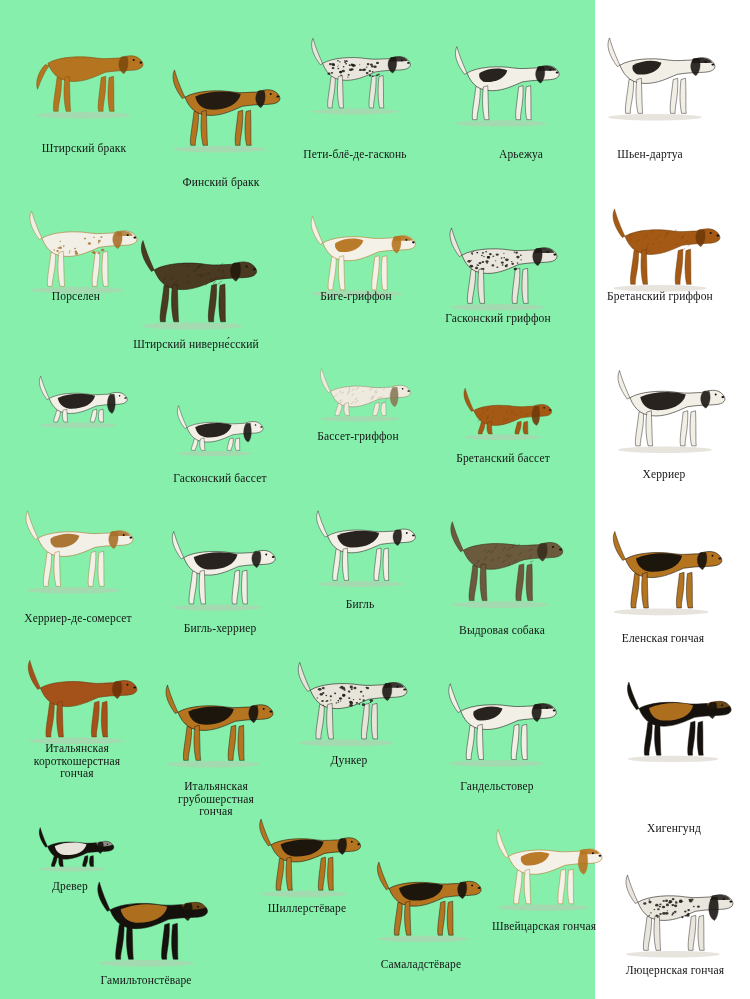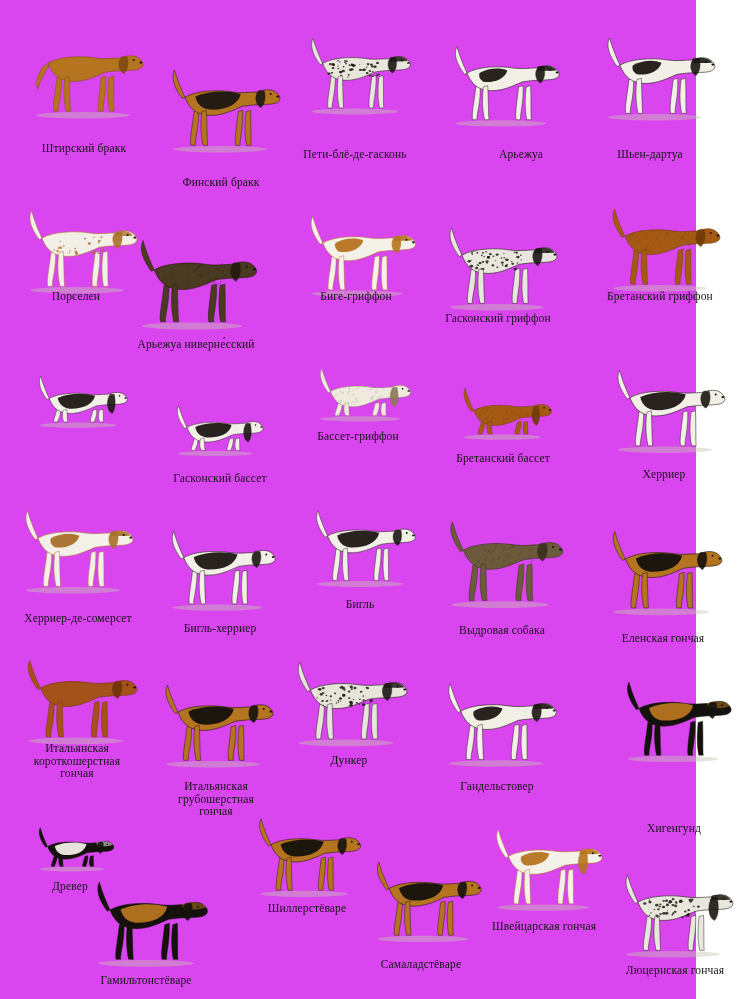--- a/index.html
+++ b/index.html
@@ -9,23 +9,23 @@
   }
   body {
     width: 750px;
     height: 999px;
     font-family: "Liberation Serif", serif;
     color: #1a1a1a;
     overflow: hidden;
   }
   #sheet {
     position: relative;
-    width: 696px;
+    width: 595px;
     height: 999px;
-    background: #d946ef;
+    background: #86efac;
     text-decoration: underline;
   }
   .entry {
     position: absolute;
     display: flex;
     flex-direction: column;
     align-items: center;
   }
   .dog {
     position: relative;
@@ -349,21 +349,21 @@
           <path d="M139.4,54.8 l4.8,-5.0" stroke="#241a0d" stroke-width="0.8" fill="none" opacity="0.7"></path>
           <path d="M115.0,69.0 l3.4,-3.3" stroke="#241a0d" stroke-width="0.8" fill="none" opacity="0.7"></path>
           <path d="M136.0,60.7 l5.3,-2.5" stroke="#241a0d" stroke-width="0.8" fill="none" opacity="0.7"></path>
           <path d="M94.4,69.8 l2.1,-2.6" stroke="#241a0d" stroke-width="0.8" fill="none" opacity="0.7"></path>
           <path d="M160,50 C152,56 154,72 163,76 C171,68 170,56 168,50 Z" fill="#241a0d" opacity="0.9" stroke="#241a0d" stroke-width="0.6"></path>
           <circle cx="178" cy="55" r="1.5" fill="#120e09"></circle>
           <ellipse cx="189" cy="59" rx="2.2" ry="1.6" fill="#171310"></ellipse>
         </svg>
       </div>
     </div>
-    <div class="caption" style="position: absolute; left: 110px; top: 336px; width: 172px;">Арьежуа ниверне́сский</div>
+    <div class="caption" style="position: absolute; left: 110px; top: 336px; width: 172px;">Штирский ниверне́сский</div>
     <div class="entry" style="left: 292px; top: 205px; width: 130px;">
       <div class="dog">
         <svg viewBox="0 0 200 150" width="130" height="95" preserveAspectRatio="xMidYMid meet">
           <ellipse cx="100" cy="140" rx="72" ry="5" fill="#c9c2b4" opacity="0.45"></ellipse>
           <path d="M42,62 C30,46 24,30 30,18 C33,28 36,38 46,60 Z" fill="#f4f1e8" stroke="#b5741f" stroke-width="0.7"></path>
           <path d="M60,82 C57,108.7 53,124.80000000000001 55,134
       L62,134 C61,124.80000000000001 68,108.7 67,80 Z" fill="#f4f1e8" stroke="#b5741f" stroke-width="0.7"></path>
           <path d="M128,82 C125,108.7 122,124.80000000000001 124,134
       L131,134 C130,124.80000000000001 136,108.7 135,80 Z" fill="#f4f1e8" stroke="#b5741f" stroke-width="0.7"></path>
           <path d="

